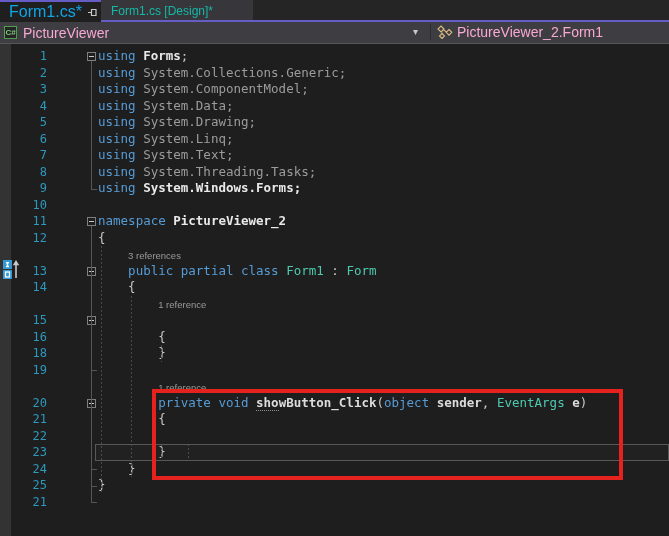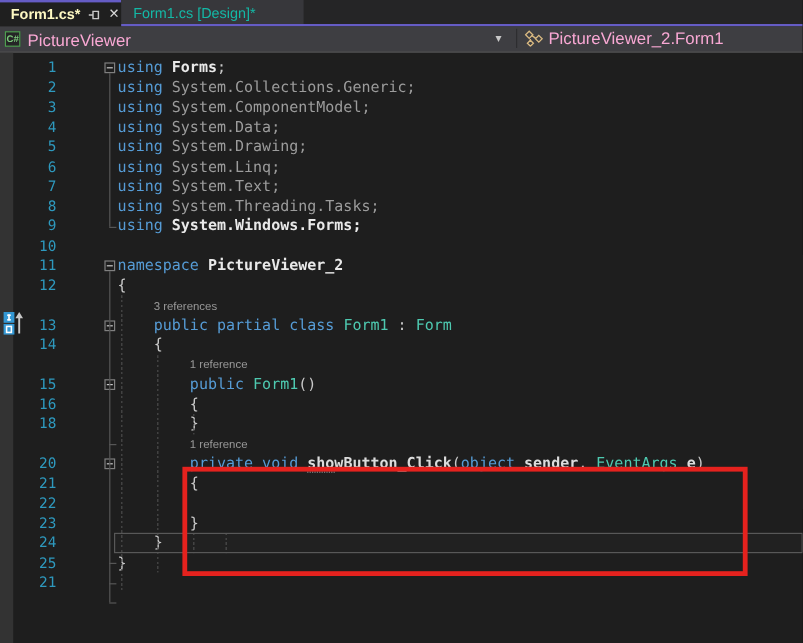--- a/index.html
+++ b/index.html
@@ -7,21 +7,21 @@
   }
   html,body{margin:0;padding:0;background:#111;}
   .stage{position:relative;width:669px;height:536px;overflow:hidden;background:var(--editor-bg);
          font-family:"Liberation Sans",sans-serif;}
 
   
   .tabstrip{position:absolute;top:0;left:0;right:0;height:22px;background:#252526;}
   .tab-active{position:absolute;left:0;top:0;width:101px;height:22px;background:#1F1F1F;
     border-top:2px solid var(--purple);box-sizing:border-box;display:flex;align-items:center;
     padding-left:9px;gap:5px;cursor:default;}
-  .tab-active .tlabel{color:#fef9c3;font-weight:bold;font-size:12px;white-space:nowrap;}
+  .tab-active .tlabel{color:#0ea5e9;font-weight:normal;font-size:16px;white-space:nowrap;}
   .tab-icon{width:12px;height:12px;display:flex;align-items:center;justify-content:center;color:#D0D0D0;}
   .tab-close{font-size:11px;color:#D8D8D8;line-height:12px;}
   .tab-inactive{position:absolute;left:101px;top:0;width:152px;height:22px;background:#37373B;
     display:flex;align-items:center;padding-left:10px;box-sizing:border-box;}
   .tab-inactive .tlabel{color:#14b8a6;font-size:12px;white-space:nowrap;}
   .tab-underline{position:absolute;left:101px;right:0;bottom:0;height:2px;background:var(--purple);}
 
   
   .navbar{position:absolute;top:22px;left:0;right:0;height:22px;background:#3E3E42;
     border-bottom:1px solid #565656;box-sizing:border-box;}
@@ -174,29 +174,32 @@
         <div class="row">
           <span class="ln">14</span>
           <span class="codetext"><span class="tk pl">    {</span></span>
         </div>
         <div class="row">
           <span class="lens" style="margin-left: 60.2px;">1 reference</span>
         </div>
         <div class="row">
           <span class="ln">15</span>
           <div class="foldbox"></div>
-          <span class="codetext"><span class="tk pl">        </span><span class="tk kw">public </span><span class="tk ty">Form1</span><span class="tk pl">()</span></span>
         </div>
         <div class="row">
           <span class="ln">16</span>
           <span class="codetext"><span class="tk pl">        {</span></span>
         </div>
         <div class="row">
           <span class="ln">18</span>
           <span class="codetext"><span class="tk pl">        }</span></span>
+        </div>
+        <div class="row">
+          <span class="ln">19</span>
+          <span class="codetext"></span>
         </div>
         <div class="row">
           <span class="lens" style="margin-left: 60.2px;">1 reference</span>
         </div>
         <div class="row">
           <span class="ln">20</span>
           <div class="foldbox"></div>
           <span class="codetext"><span class="tk pl">        </span><span class="tk kw">private void </span><span class="tk id u">sho</span><span class="tk id">wButton_Click</span><span class="tk pl">(</span><span class="tk kw">object</span><span class="tk pl"> </span><span class="tk id">sender</span><span class="tk pl">, </span><span class="tk ty">EventArgs</span><span class="tk pl"> </span><span class="tk id">e</span><span class="tk pl">)</span></span>
         </div>
         <div class="row">

